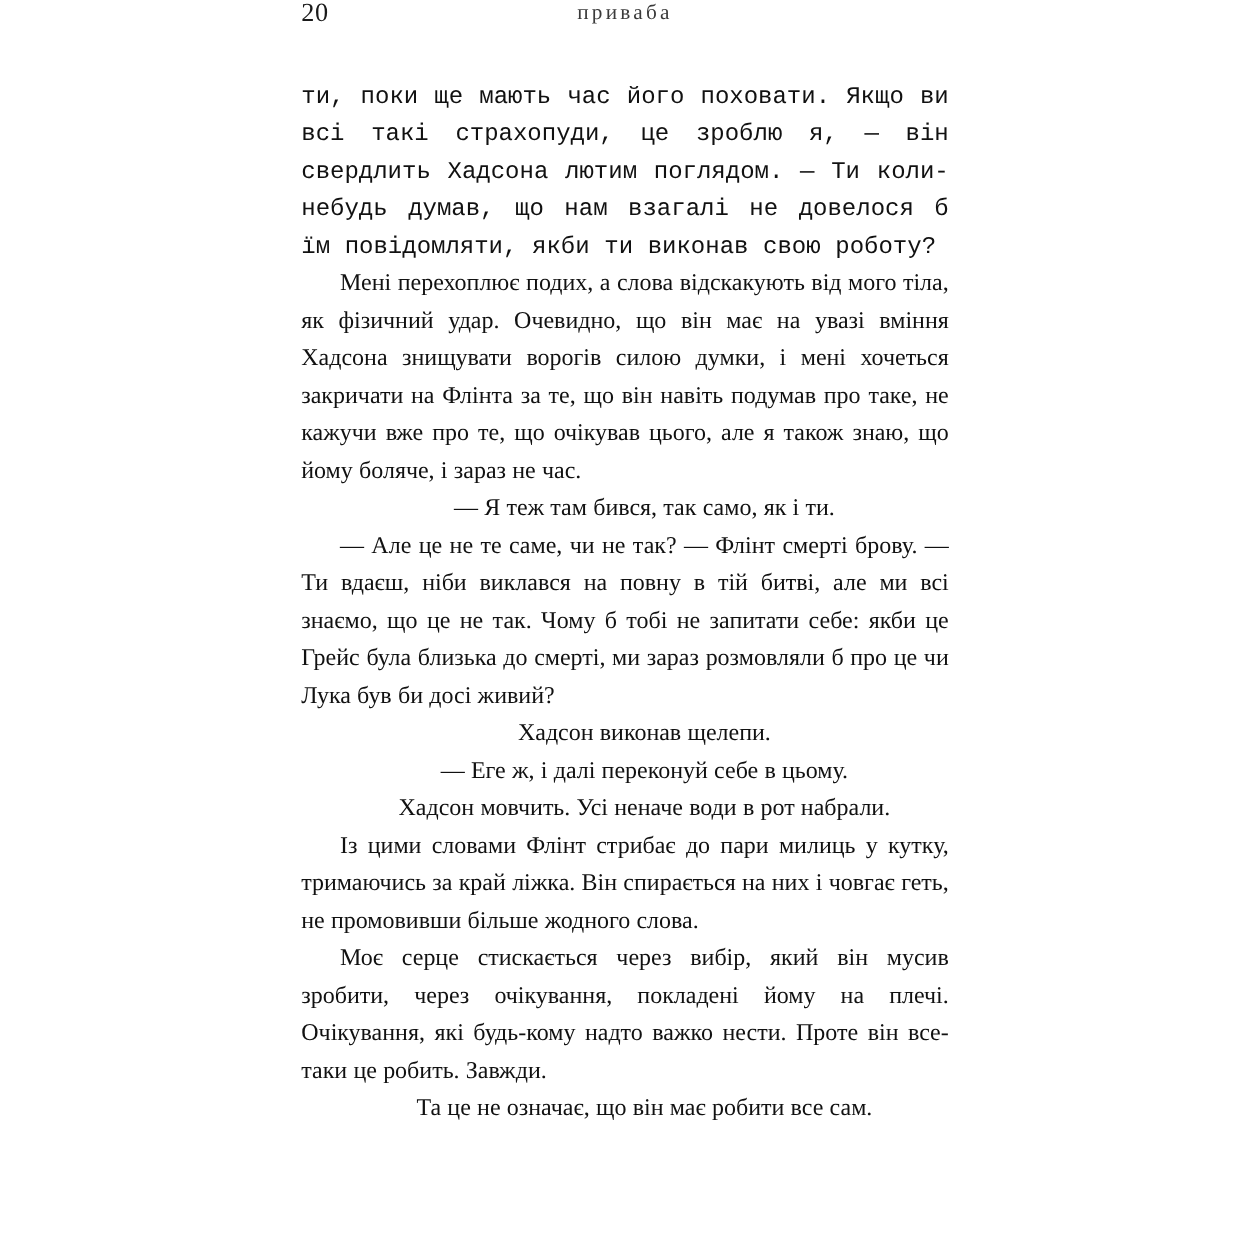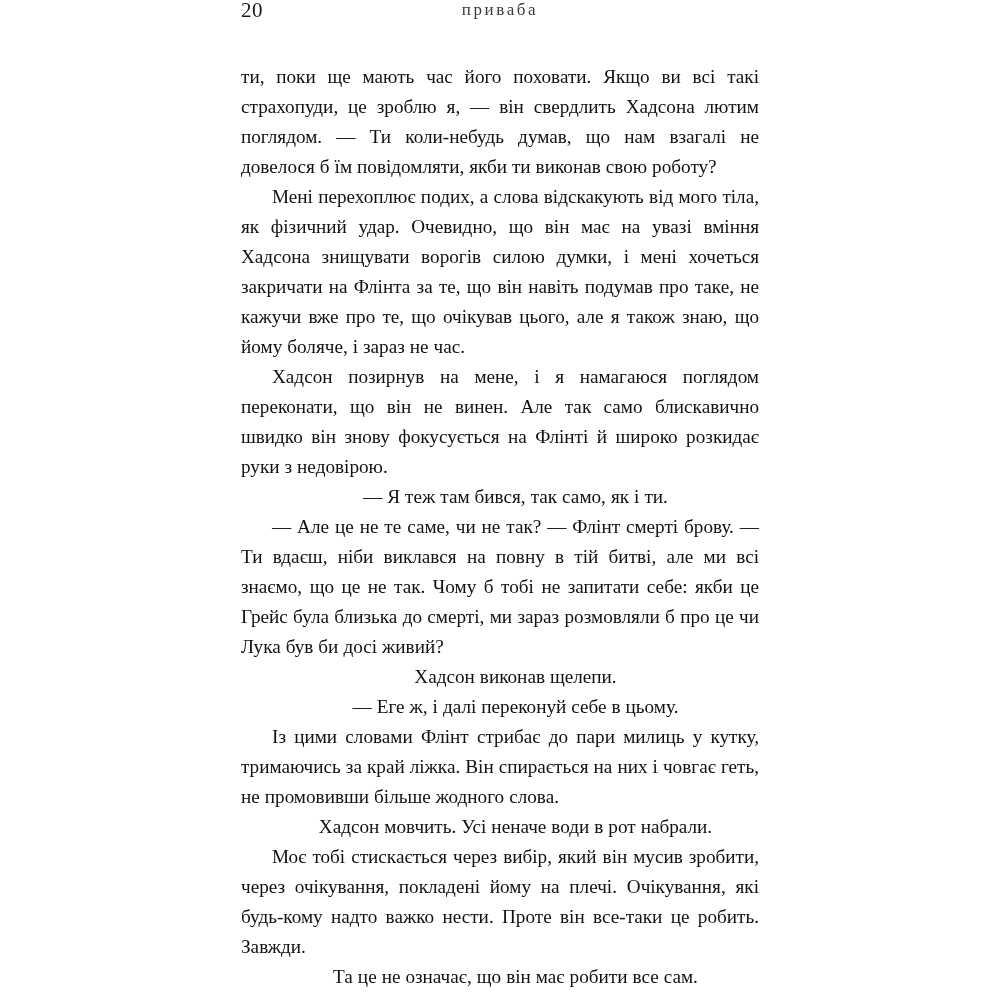--- a/index.html
+++ b/index.html
@@ -67,20 +67,21 @@
     font-size: 19.2px;
     line-height: 30px;
     text-align: justify;
     text-justify: inter-word;
     text-indent: 31px;
     hyphens: manual;
     word-spacing: 0.2px;
   }
   p.para.noindent {
     text-indent: 0;
+    font-family: Liberation Mono, monospace;
   }
   
   p.para.dialogue {
     text-align: center;
     text-indent: 31px;
     font-family: Liberation Serif, serif;
   }
   
 </style>
 </head>
@@ -89,24 +90,23 @@
 <div class="page">
 
   <div class="running-head">
     <span class="folio">20</span>
     <span class="head-title">приваба</span>
   </div>
 
   <div class="textblock">
       <p class="para noindent">ти, поки ще мають час його поховати. Якщо ви всі такі страхопуди, це зроблю я, — він свердлить Хадсона лютим поглядом. — Ти коли-небудь думав, що нам взагалі не довелося б їм повідомляти, якби ти виконав свою роботу?</p>
       <p class="para">Мені перехоплює подих, а слова відскакують від мого тіла, як фізичний удар. Очевидно, що він має на увазі вміння Хадсона знищувати ворогів силою думки, і мені хочеться закричати на Флінта за те, що він навіть подумав про таке, не кажучи вже про те, що очікував цього, але я також знаю, що йому боляче, і зараз не час.</p>
-      <p class="para">Хадсон позирнув на мене, і я намагаюся поглядом переконати, що він не винен. Але так само блискавично швидко він знову фокусується на Флінті й широко розкидає руки з недовірою.</p>
       <p class="para dialogue">— Я теж там бився, так само, як і ти.</p>
       <p class="para">— Але це не те саме, чи не так? — Флінт смерті брову. — Ти вдаєш, ніби виклався на повну в тій битві, але ми всі знаємо, що це не так. Чому б тобі не запитати себе: якби це Грейс була близька до смерті, ми зараз розмовляли б про це чи Лука був би досі живий?</p>
       <p class="para dialogue">Хадсон виконав щелепи.</p>
       <p class="para dialogue">— Еге ж, і далі переконуй себе в цьому.</p>
+      <p class="para dialogue">Хадсон мовчить. Усі неначе води в рот набрали.</p>
       <p class="para">Із цими словами Флінт стрибає до пари милиць у кутку, тримаючись за край ліжка. Він спирається на них і човгає геть, не промовивши більше жодного слова.</p>
-      <p class="para dialogue">Хадсон мовчить. Усі неначе води в рот набрали.</p>
-      <p class="para">Моє тобі стискається через вибір, який він мусив зробити, через очікування, покладені йому на плечі. Очікування, які будь-кому надто важко нести. Проте він все-таки це робить. Завжди.</p>
+      <p class="para">Моє серце стискається через вибір, який він мусив зробити, через очікування, покладені йому на плечі. Очікування, які будь-кому надто важко нести. Проте він все-таки це робить. Завжди.</p>
       <p class="para dialogue">Та це не означає, що він має робити все сам.</p>
     </div>
 
 </div>
 
 </body></html>

